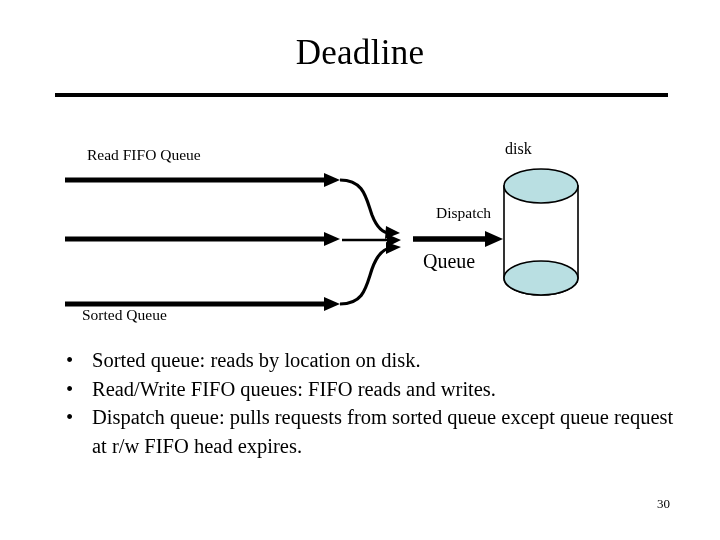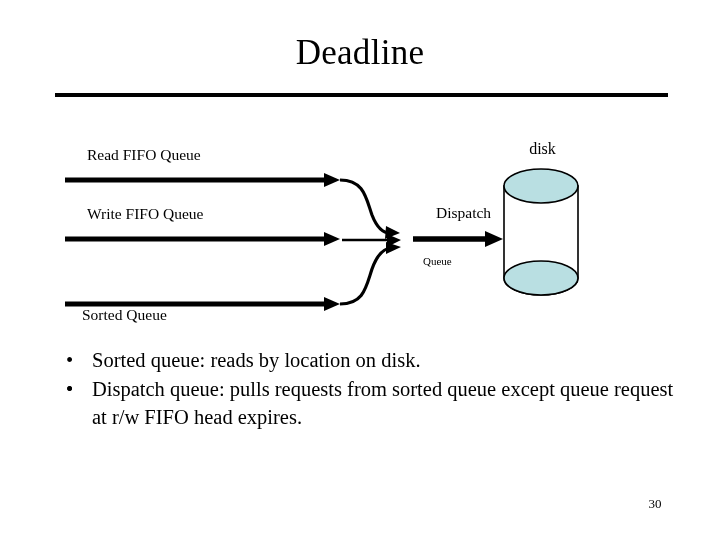--- a/index.html
+++ b/index.html
@@ -61,37 +61,37 @@
   }
   .lbl-read   { left: 87px;  top: 26px; }
   .lbl-write  { left: 87px;  top: 85px; }
   .lbl-sorted { left: 82px;  top: 151px; margin-top: 35px; }
 
   .disk-label {
     position: absolute;
     left: 505px;
     top: 19px;
     width: 75px;
-    text-align: center;
+    text-align: left;
     font-size: 16px;
     line-height: 19px;
   }
   .dispatch-label {
     position: absolute;
     left: 436px;
     top: 84px;
     font-size: 15.5px;
     line-height: 18px;
     white-space: nowrap;
   }
   .queue2-label {
     position: absolute;
     left: 423px;
     top: 132px;
-    font-size: 11px;
+    font-size: 20px;
     line-height: 18px;
     white-space: nowrap;
   }
 
   
   .bullets {
     position: absolute;
     left: 58px;
     top: 346px;
     width: 620px;
@@ -118,21 +118,21 @@
     top: 496px;
     font-size: 13px;
     line-height: 16px;
     white-space: nowrap;
   }
   .footer-page {
     position: absolute;
     left: 640px;
     top: 496px;
     width: 30px;
-    text-align: center;
+    text-align: right;
     font-size: 13px;
     line-height: 16px;
   }
 </style>
 </head>
 <body>
 
 <div id="slide">
 
   <div class="slide-title">Deadline</div>
@@ -178,36 +178,36 @@
       </g>
 
       <g>
         <path d="M 504,66 L 504,158 A 37,17 0 0 0 578,158 L 578,66 Z" fill="#ffffff" stroke="#000000" stroke-width="1.6"></path>
         <ellipse cx="541" cy="158" rx="37" ry="17" fill="#b9dfe2" stroke="#000000" stroke-width="1.6"></ellipse>
         <ellipse cx="541" cy="66" rx="37" ry="17" fill="#b9dfe2" stroke="#000000" stroke-width="1.6"></ellipse>
       </g>
     </svg>
 
     <div class="queue-label lbl-read">Read FIFO Queue</div>
-    <div class="queue-label lbl-write">Write FIFO Queue</div>
     <div class="queue-label lbl-sorted">Sorted Queue</div>
 
     <div class="dispatch-label">Dispatch</div>
     <div class="queue2-label">Queue</div>
 
     <div class="disk-label">disk</div>
   </div>
 
   <div class="bullets">
     <div class="bullet-item">
       <span class="dot">•</span>
       <span>Sorted queue: reads by location on disk.</span>
     </div>
     <div class="bullet-item">
       <span class="dot">•</span>
+      <span>Read/Write FIFO queues: FIFO reads and writes.</span>
     </div>
     <div class="bullet-item">
       <span class="dot">•</span>
       <span>Dispatch queue: pulls requests from sorted queue except queue request at r/w FIFO head expires.</span>
     </div>
   </div>
 
   <div class="footer-page">30</div>
 
 </div>

